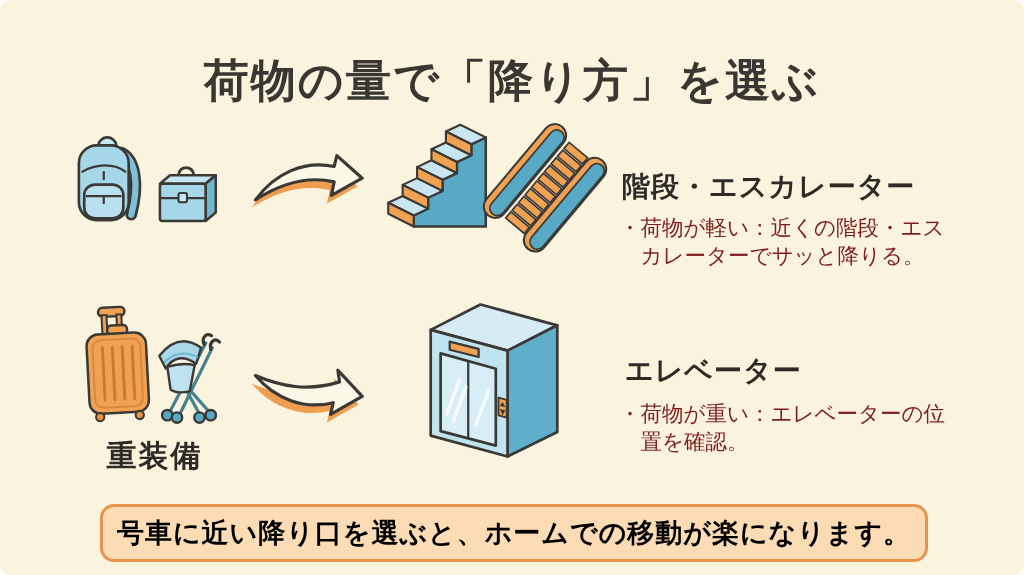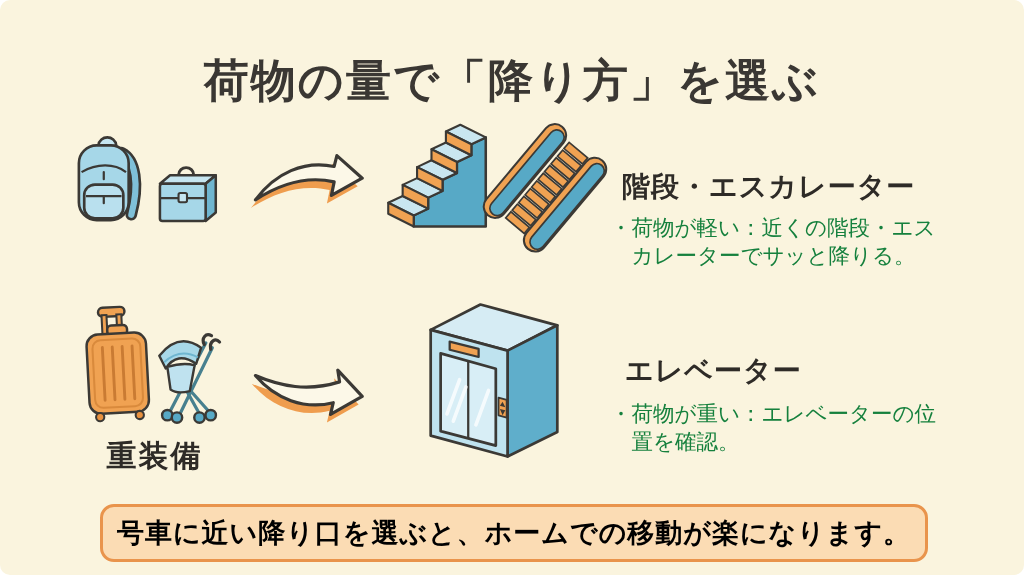--- a/index.html
+++ b/index.html
@@ -25,23 +25,24 @@
     text-align:center;
     font-size:30px;font-weight:800;color:#2E2B27;
     letter-spacing:2px;
   }
   .dest-heading{
     font-size:28px;font-weight:800;color:#2E2B27;
     letter-spacing:1px;
   }
   .dest-bullet{
     font-size:21.5px;line-height:1.32;font-weight:500;
-    color:#15803d;
+    color:#7f1d1d;
     padding-left:1em;text-indent:-1em;
     line-break:loose;
+    margin-left:9px;
   }
   .footer-banner{
     left:100px;top:504px;width:828px;height:58px;
     background:#FBDCB4;
     border:3px solid #E9944C;
     border-radius:14px;
     display:flex;align-items:center;justify-content:center;
   }
   .footer-banner span{
     font-size:27px;font-weight:800;color:#000000;letter-spacing:1px;

